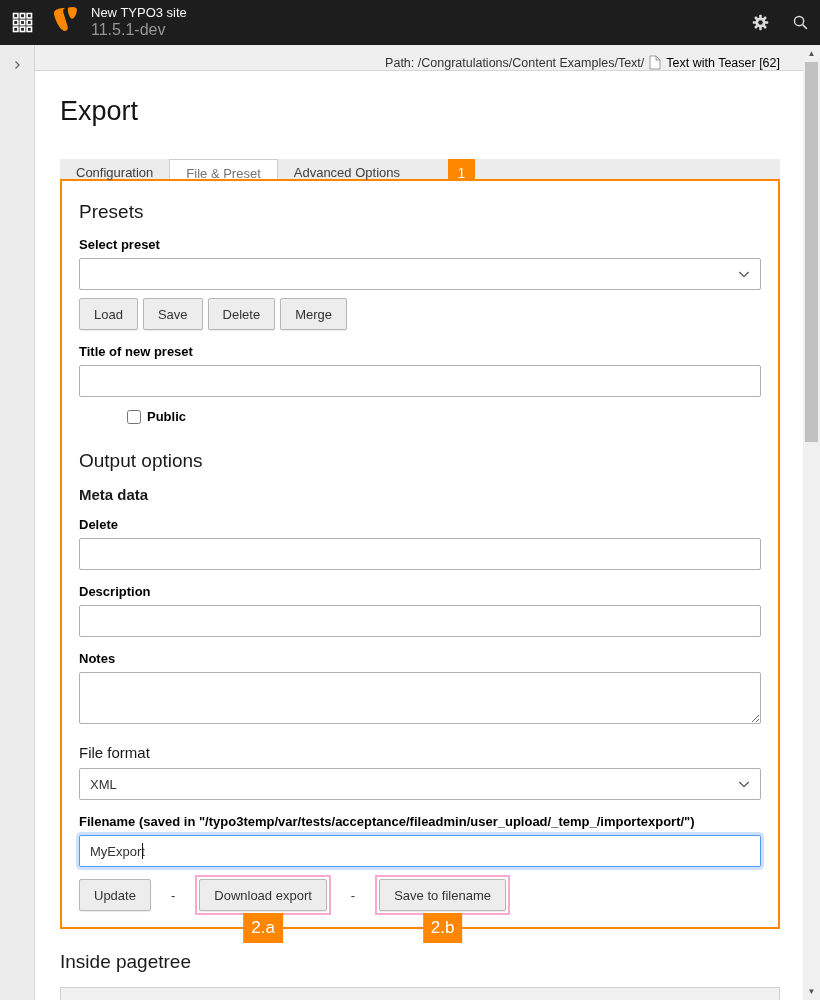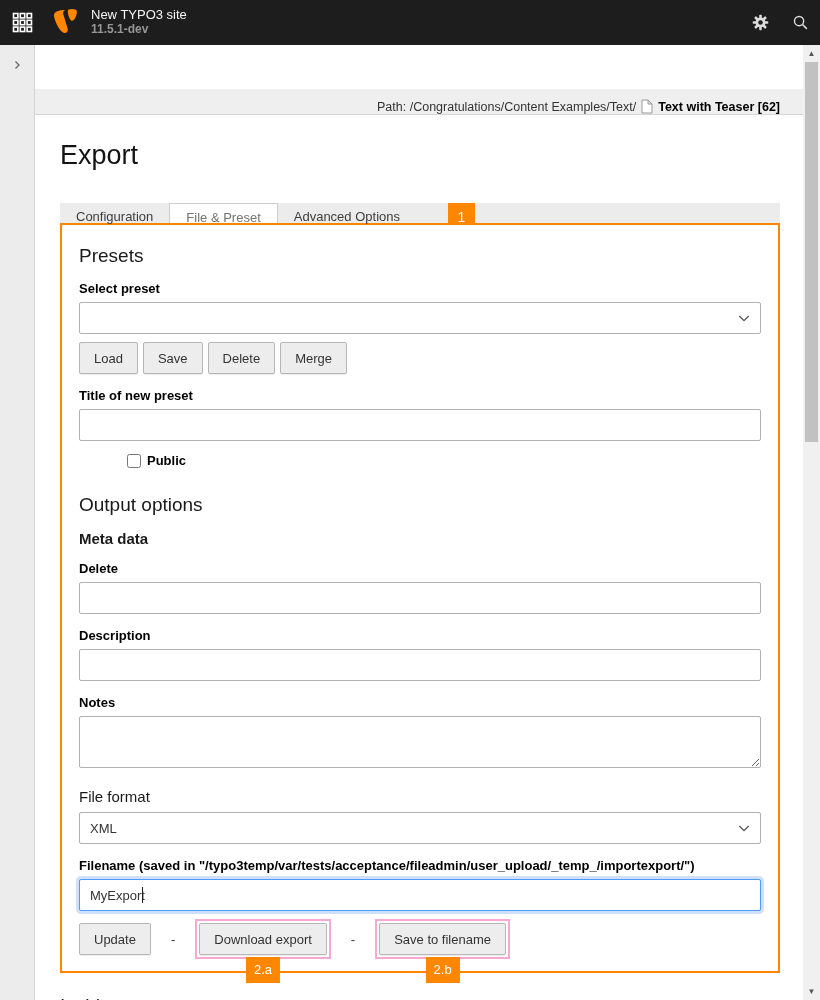--- a/index.html
+++ b/index.html
@@ -6,33 +6,33 @@
   html, body { width: 820px; height: 1000px; overflow: hidden; }
   body { font-family: "Liberation Sans", sans-serif; background: #fff; color: #333; }
 
   
   .topbar { height: 45px; background: #1d1d1d; display: flex; align-items: center; position: relative; }
   .menu-toggle { width: 45px; height: 45px; display: flex; align-items: center; justify-content: center; cursor: pointer; background: transparent; border: 0; }
   .brand { display: flex; align-items: flex-start; margin-left: 8px; }
   .brand-logo { width: 26px; height: 26px; }
   .brand-text { margin-left: 12px; line-height: 1.15; }
   .brand-title { color: #f5f5f5; font-size: 13px; }
-  .brand-version { color: #969696; font-size: 12px; font-weight: bold; }
+  .brand-version { color: #969696; font-size: 16px; }
   .topbar-right { position: absolute; right: 0; top: 0; height: 45px; display: flex; }
   .topbar-btn { width: 40px; height: 45px; display: flex; align-items: center; justify-content: center; background: transparent; border: 0; cursor: pointer; }
 
   
   .layout { display: flex; height: 955px; }
   .navrail { width: 35px; background: #ececec; border-right: 1px solid #d4d4d4; padding-top: 12px; display: flex; justify-content: center; align-items: flex-start; }
   .navrail-btn { background: transparent; border: 0; cursor: pointer; padding: 2px; }
-  .content-col { flex: 1; display: flex; flex-direction: column; min-width: 0; margin-top: 44px; }
+  .content-col { flex: 1; display: flex; flex-direction: column; min-width: 0; }
 
   .docheader { height: 64px; background: #efefef; border-bottom: 1px solid #d6d6d6; padding: 10px 23px 0 0; }
   .path-line { display: flex; justify-content: flex-end; align-items: center; font-size: 12.5px; color: #333; gap: 5px; }
-  .path-record { font-weight: bold; color: #000; }
+  .path-record { font-weight: normal; color: #000; }
 
   .module-body { flex: 1; background: #fff; padding: 25px 23px 0 25px; }
   h1.page-title { font-size: 27px; font-weight: 400; color: #141414; margin-bottom: 32px; }
 
   
   .tabstrip { display: flex; background: #ececec; height: 20px; align-items: stretch; }
   .tab { padding: 0 16px; font-size: 13px; line-height: 28px; color: #3d3d3d; cursor: pointer; }
   .tab.active { background: #fff; color: #737373; border: 1px solid #ccc; border-bottom: 0; }
   .step-badge-1 { margin-left: 32px; width: 27px; background: #ff8700; color: #fff; font-size: 14px; line-height: 28px; text-align: center; }
 
@@ -55,21 +55,21 @@
   .check-row input { width: 14px; height: 14px; }
   .check-label { font-weight: bold; font-size: 13px; color: #000; }
 
   .filename-wrap { position: relative; }
   .filename-wrap .text-input { border: 1px solid #4f9bf8; box-shadow: 0 0 0 3px rgba(80,145,245,0.28); }
   .filename-caret { position: absolute; left: 63px; top: 8px; width: 1px; height: 16px; background: #1a1a1a; }
 
   .action-row { margin-top: 8px; display: flex; align-items: center; gap: 20px; }
   .dash-sep { font-size: 13px; color: #333; }
   .annot-wrap { position: relative; border: 2px solid #f9a8d4; padding: 2px; }
-  .step-badge-2 { position: absolute; top: 100%; left: 50%; transform: translateX(-50%); background: #ff8700; color: #fff; font-size: 13px; line-height: 1; padding: 6px 8px 7px; white-space: nowrap; z-index: 3; }
+  .step-badge-2 { position: absolute; top: 100%; left: 50%; transform: translateX(-50%); background: #ff8700; color: #fff; font-size: 17px; line-height: 1; padding: 6px 8px 7px; white-space: nowrap; z-index: 3; }
 
   
   .pagetree-section { margin-top: 22px; }
   .pagetree-table { width: 100%; border-collapse: collapse; margin-top: 13px; border: 1px solid #cfcfcf; }
   .pagetree-table th { background: #f1f1f1; text-align: left; font-size: 13px; font-weight: bold; color: #000; padding: 9px 18px; border-bottom: 1px solid #cfcfcf; }
   .col-controls { width: 127px; }
   .col-message { width: 123px; }
 
   
   .scrollbar { width: 17px; background: #f0f0f0; position: relative; }

